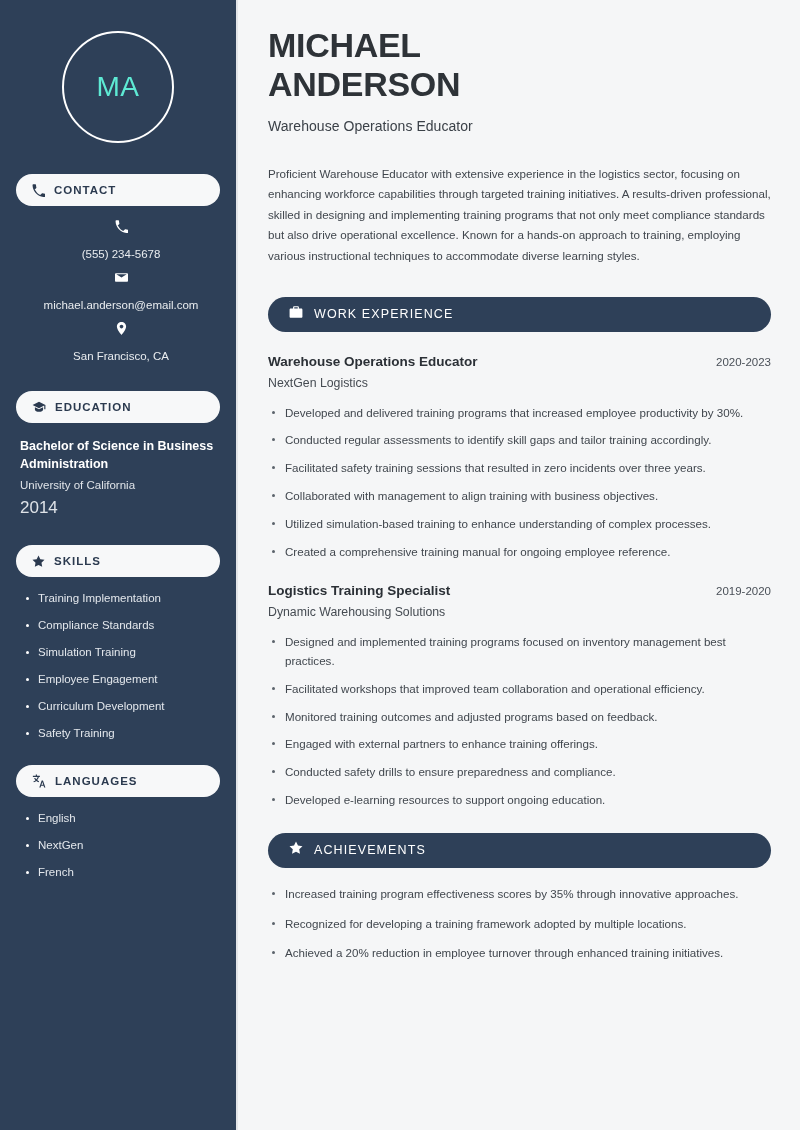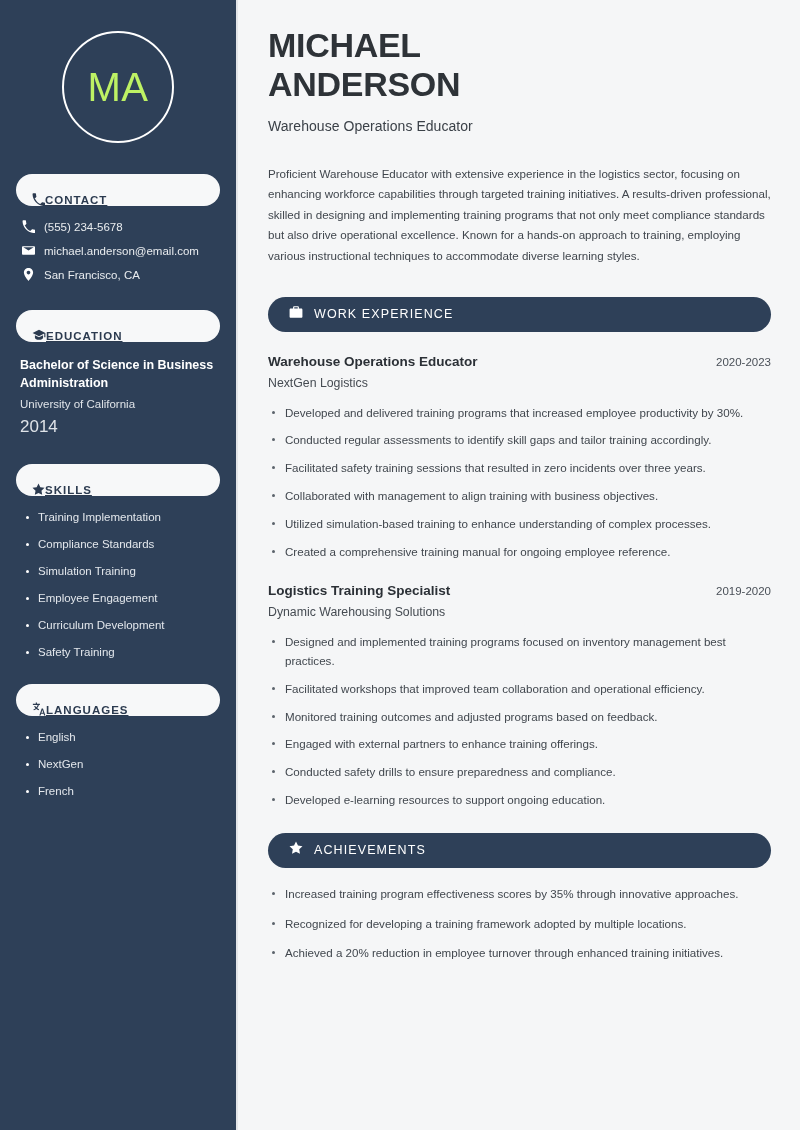--- a/index.html
+++ b/index.html
@@ -43,59 +43,60 @@
   .avatar {
     width: 108px;
     height: 108px;
     border: 2px solid #ffffff;
     border-radius: 50%;
     display: flex;
     align-items: center;
     justify-content: center;
   }
   .avatar-initials {
-    font-size: 40px;
+    font-size: 28px;
     font-weight: 400;
     letter-spacing: 0.5px;
-    color: #bef264;
+    color: #5eead4;
     line-height: 1;
   }
 
   .pill {
     background: #f7f8f9;
     color: #2b3a4f;
     border-radius: 999px;
     height: 32px;
     display: flex;
-    align-items: flex-end;
+    align-items: center;
     padding: 0 16px;
     box-sizing: border-box;
-    text-decoration: underline;
+    gap: 9px;
   }
   .pill-label {
     font-size: 11.5px;
     font-weight: bold;
     letter-spacing: 1.0px;
   }
   .pill svg { display: block; }
 
   .sb-block { margin-bottom: 6px; }
 
   .contact-list {
     margin: 14px 0 0 0;
     padding: 0 0 0 6px;
     list-style: none;
   }
   .contact-item {
     display: flex;
     align-items: center;
-    gap: 9px;
+    gap: 15px;
     margin-bottom: 11px;
     font-size: 11.5px;
     color: #e9ecef;
+    flex-direction: column;
   }
   .contact-item svg { flex: 0 0 auto; display:block; }
 
   .edu-block { padding: 0 4px; margin-top: 14px; }
   .edu-degree {
     font-size: 12.5px;
     font-weight: bold;
     color: #ffffff;
     line-height: 1.45;
     margin-bottom: 4px;

